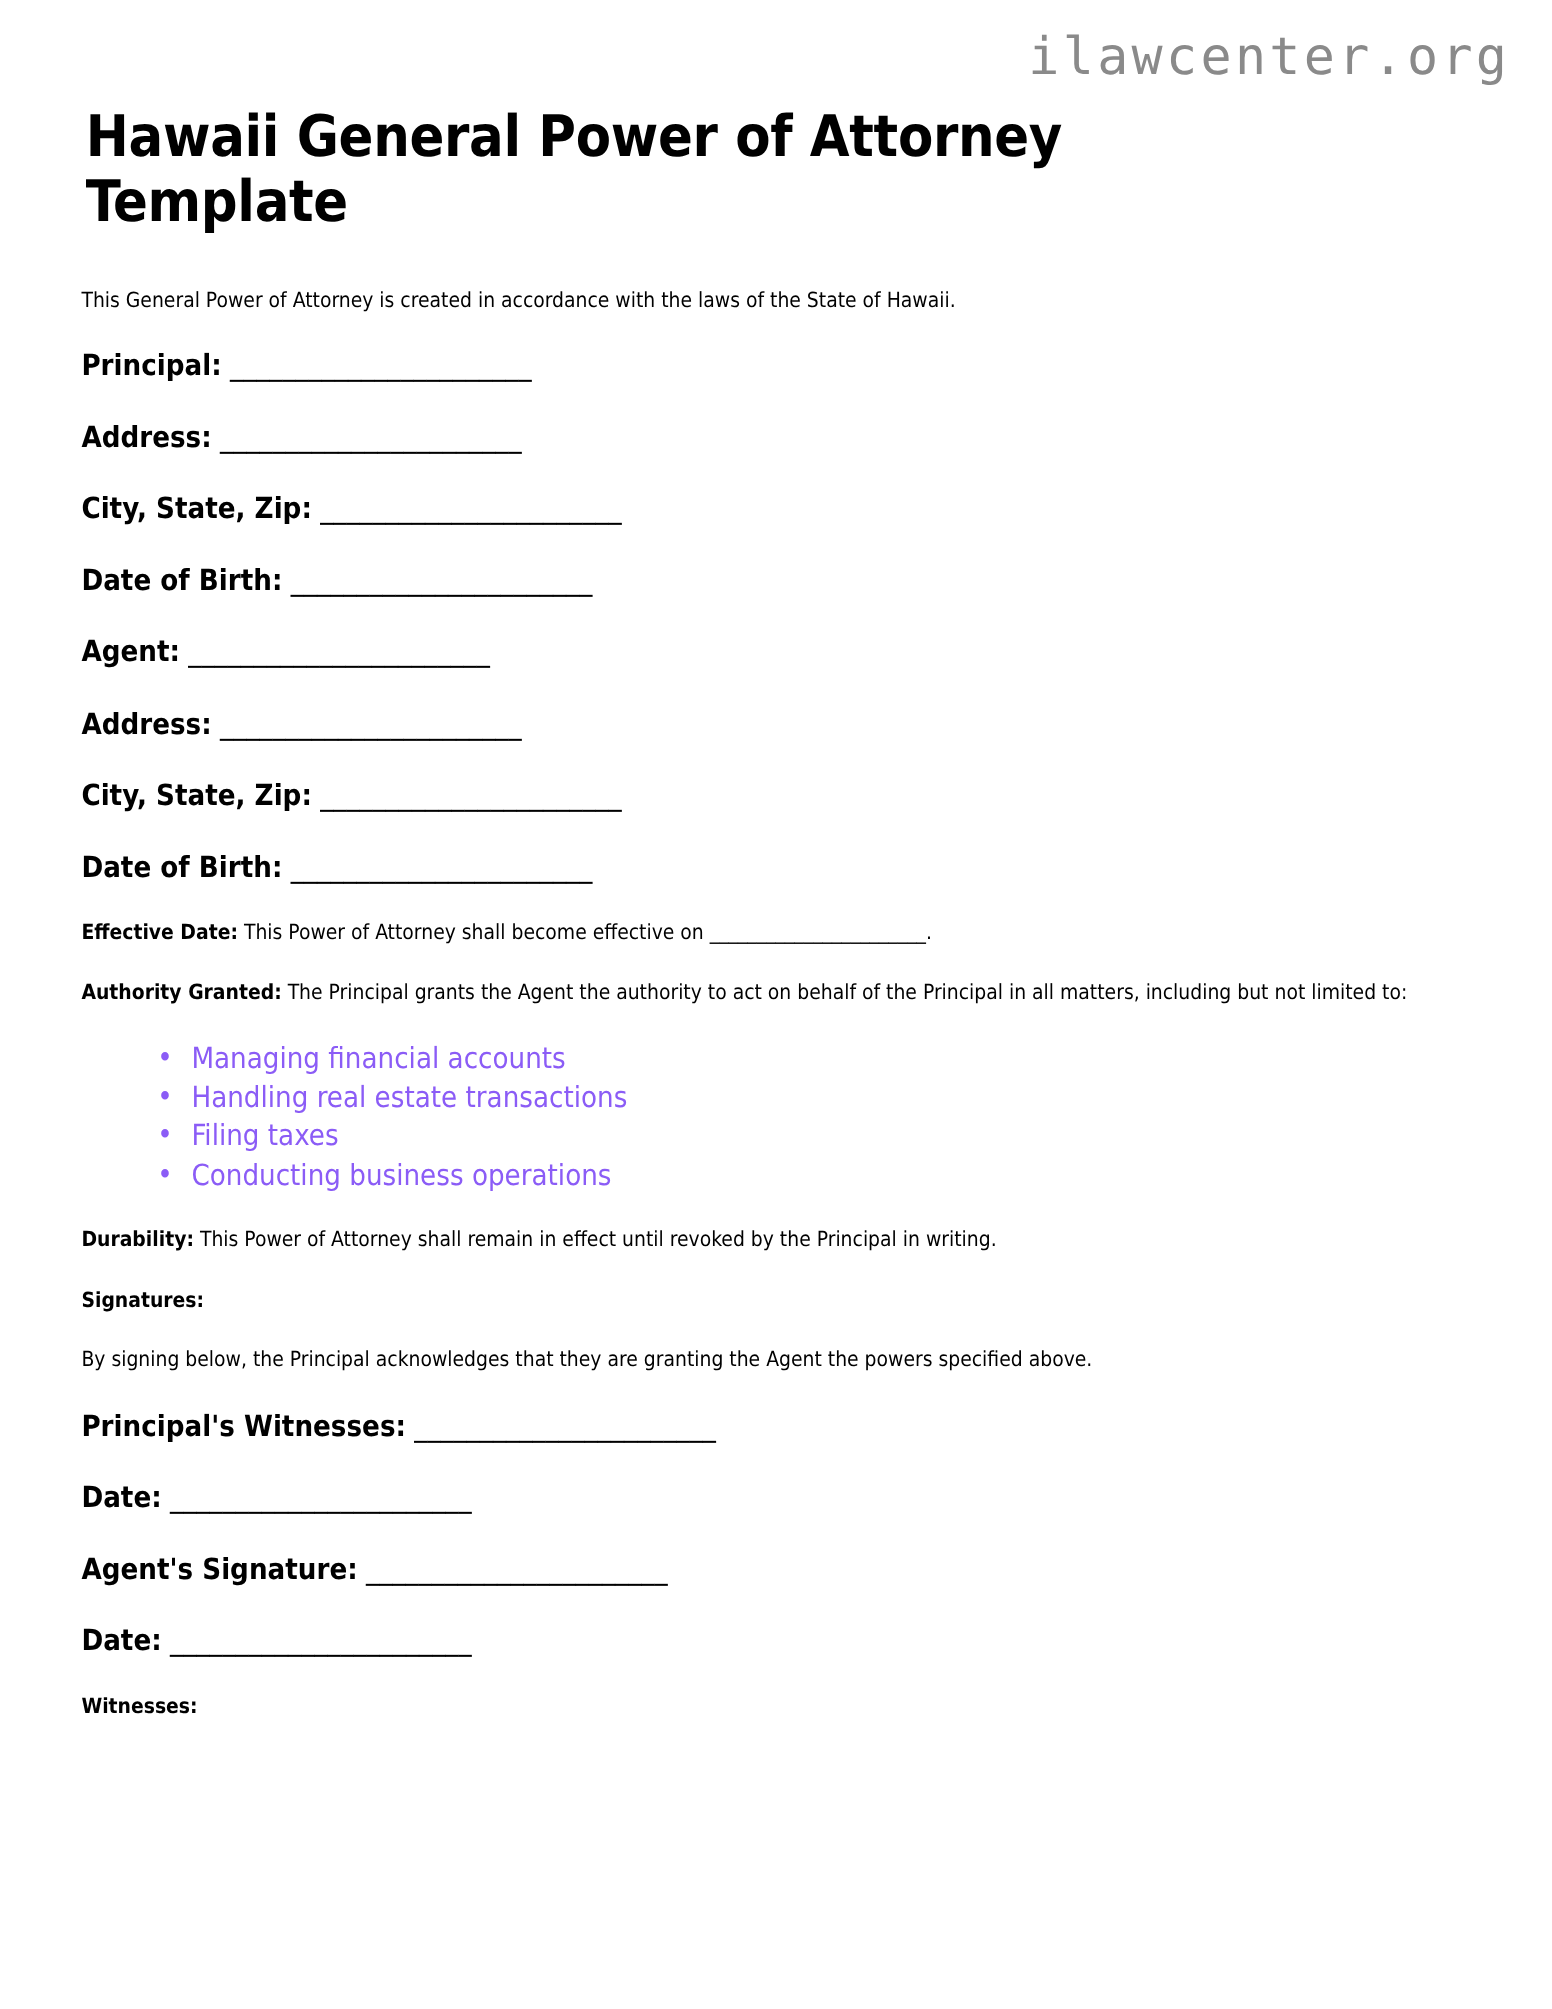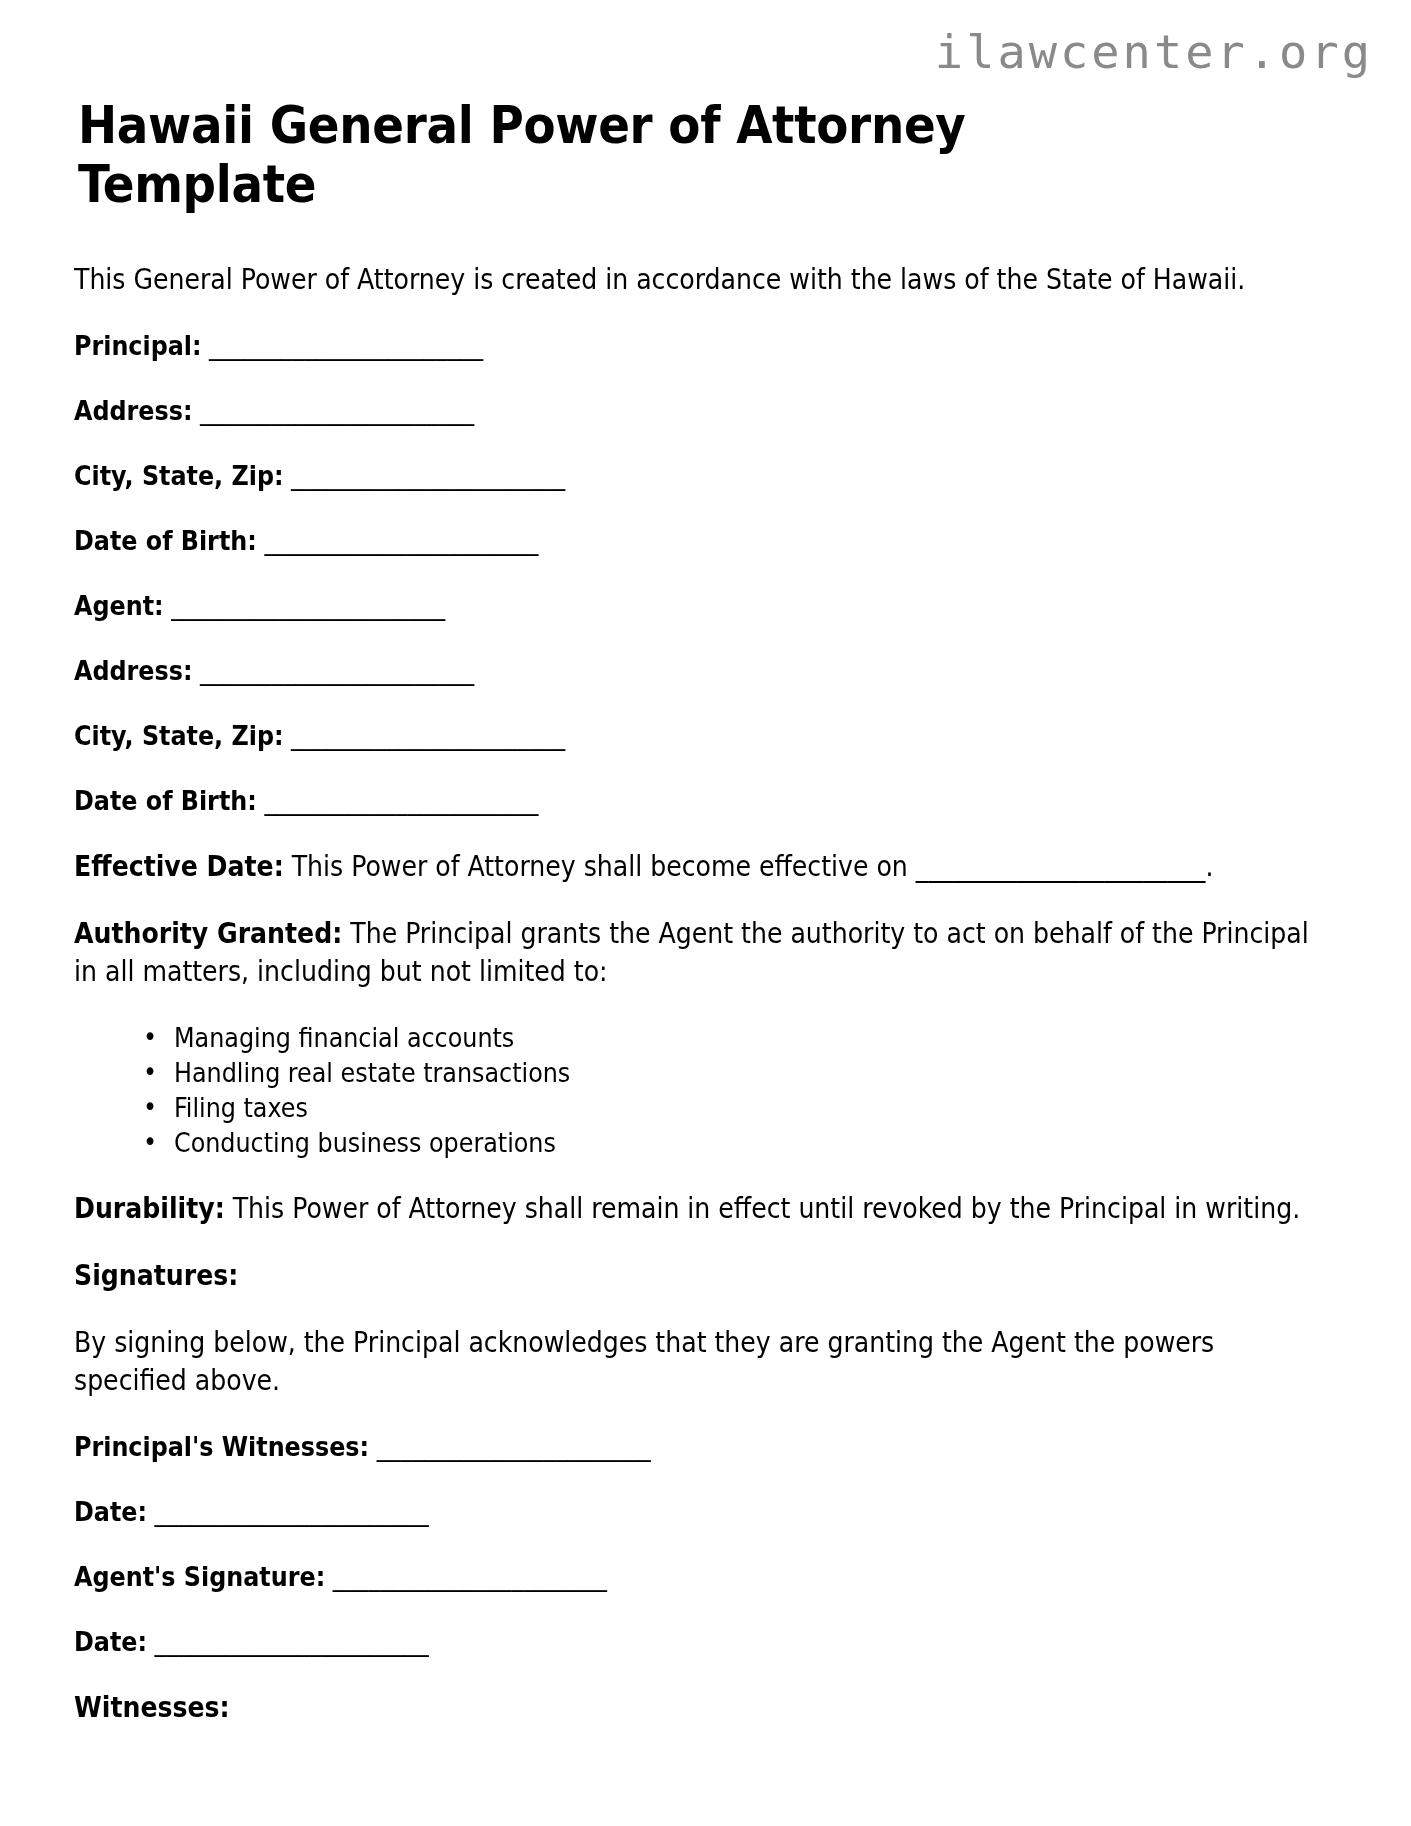--- a/index.html
+++ b/index.html
@@ -52,21 +52,21 @@
     line-height: 1.14;
     letter-spacing: -0.3px;
     margin: 0 0 46px 4px;
     max-width: 1080px;
     color: #000000;
   }
 
   .para {
     font-family: "DejaVu Sans Condensed", "DejaVu Sans", sans-serif;
     font-stretch: condensed;
-    font-size: 28px;
+    font-size: 19px;
     line-height: 1.36;
     margin: 0 0 29px 0;
     color: #000000;
     max-width: 1245px;
   }
 
   .para b, .lbl {
     font-weight: 700;
   }
 
@@ -93,21 +93,21 @@
     padding: 0 0 0 66px;
     list-style: none;
   }
   ul.authority-list li {
     font-family: "DejaVu Sans Condensed", "DejaVu Sans", sans-serif;
     font-stretch: condensed;
     font-size: 26.5px;
     line-height: 1.325;
     position: relative;
     padding-left: 34px;
-    color: #000000;
+    color: #8b5cf6;
   }
   ul.authority-list li::before {
     content: "\2022";
     position: absolute;
     left: 3px;
     top: -1px;
     font-size: 26.5px;
     line-height: 1.325;
   }
 

